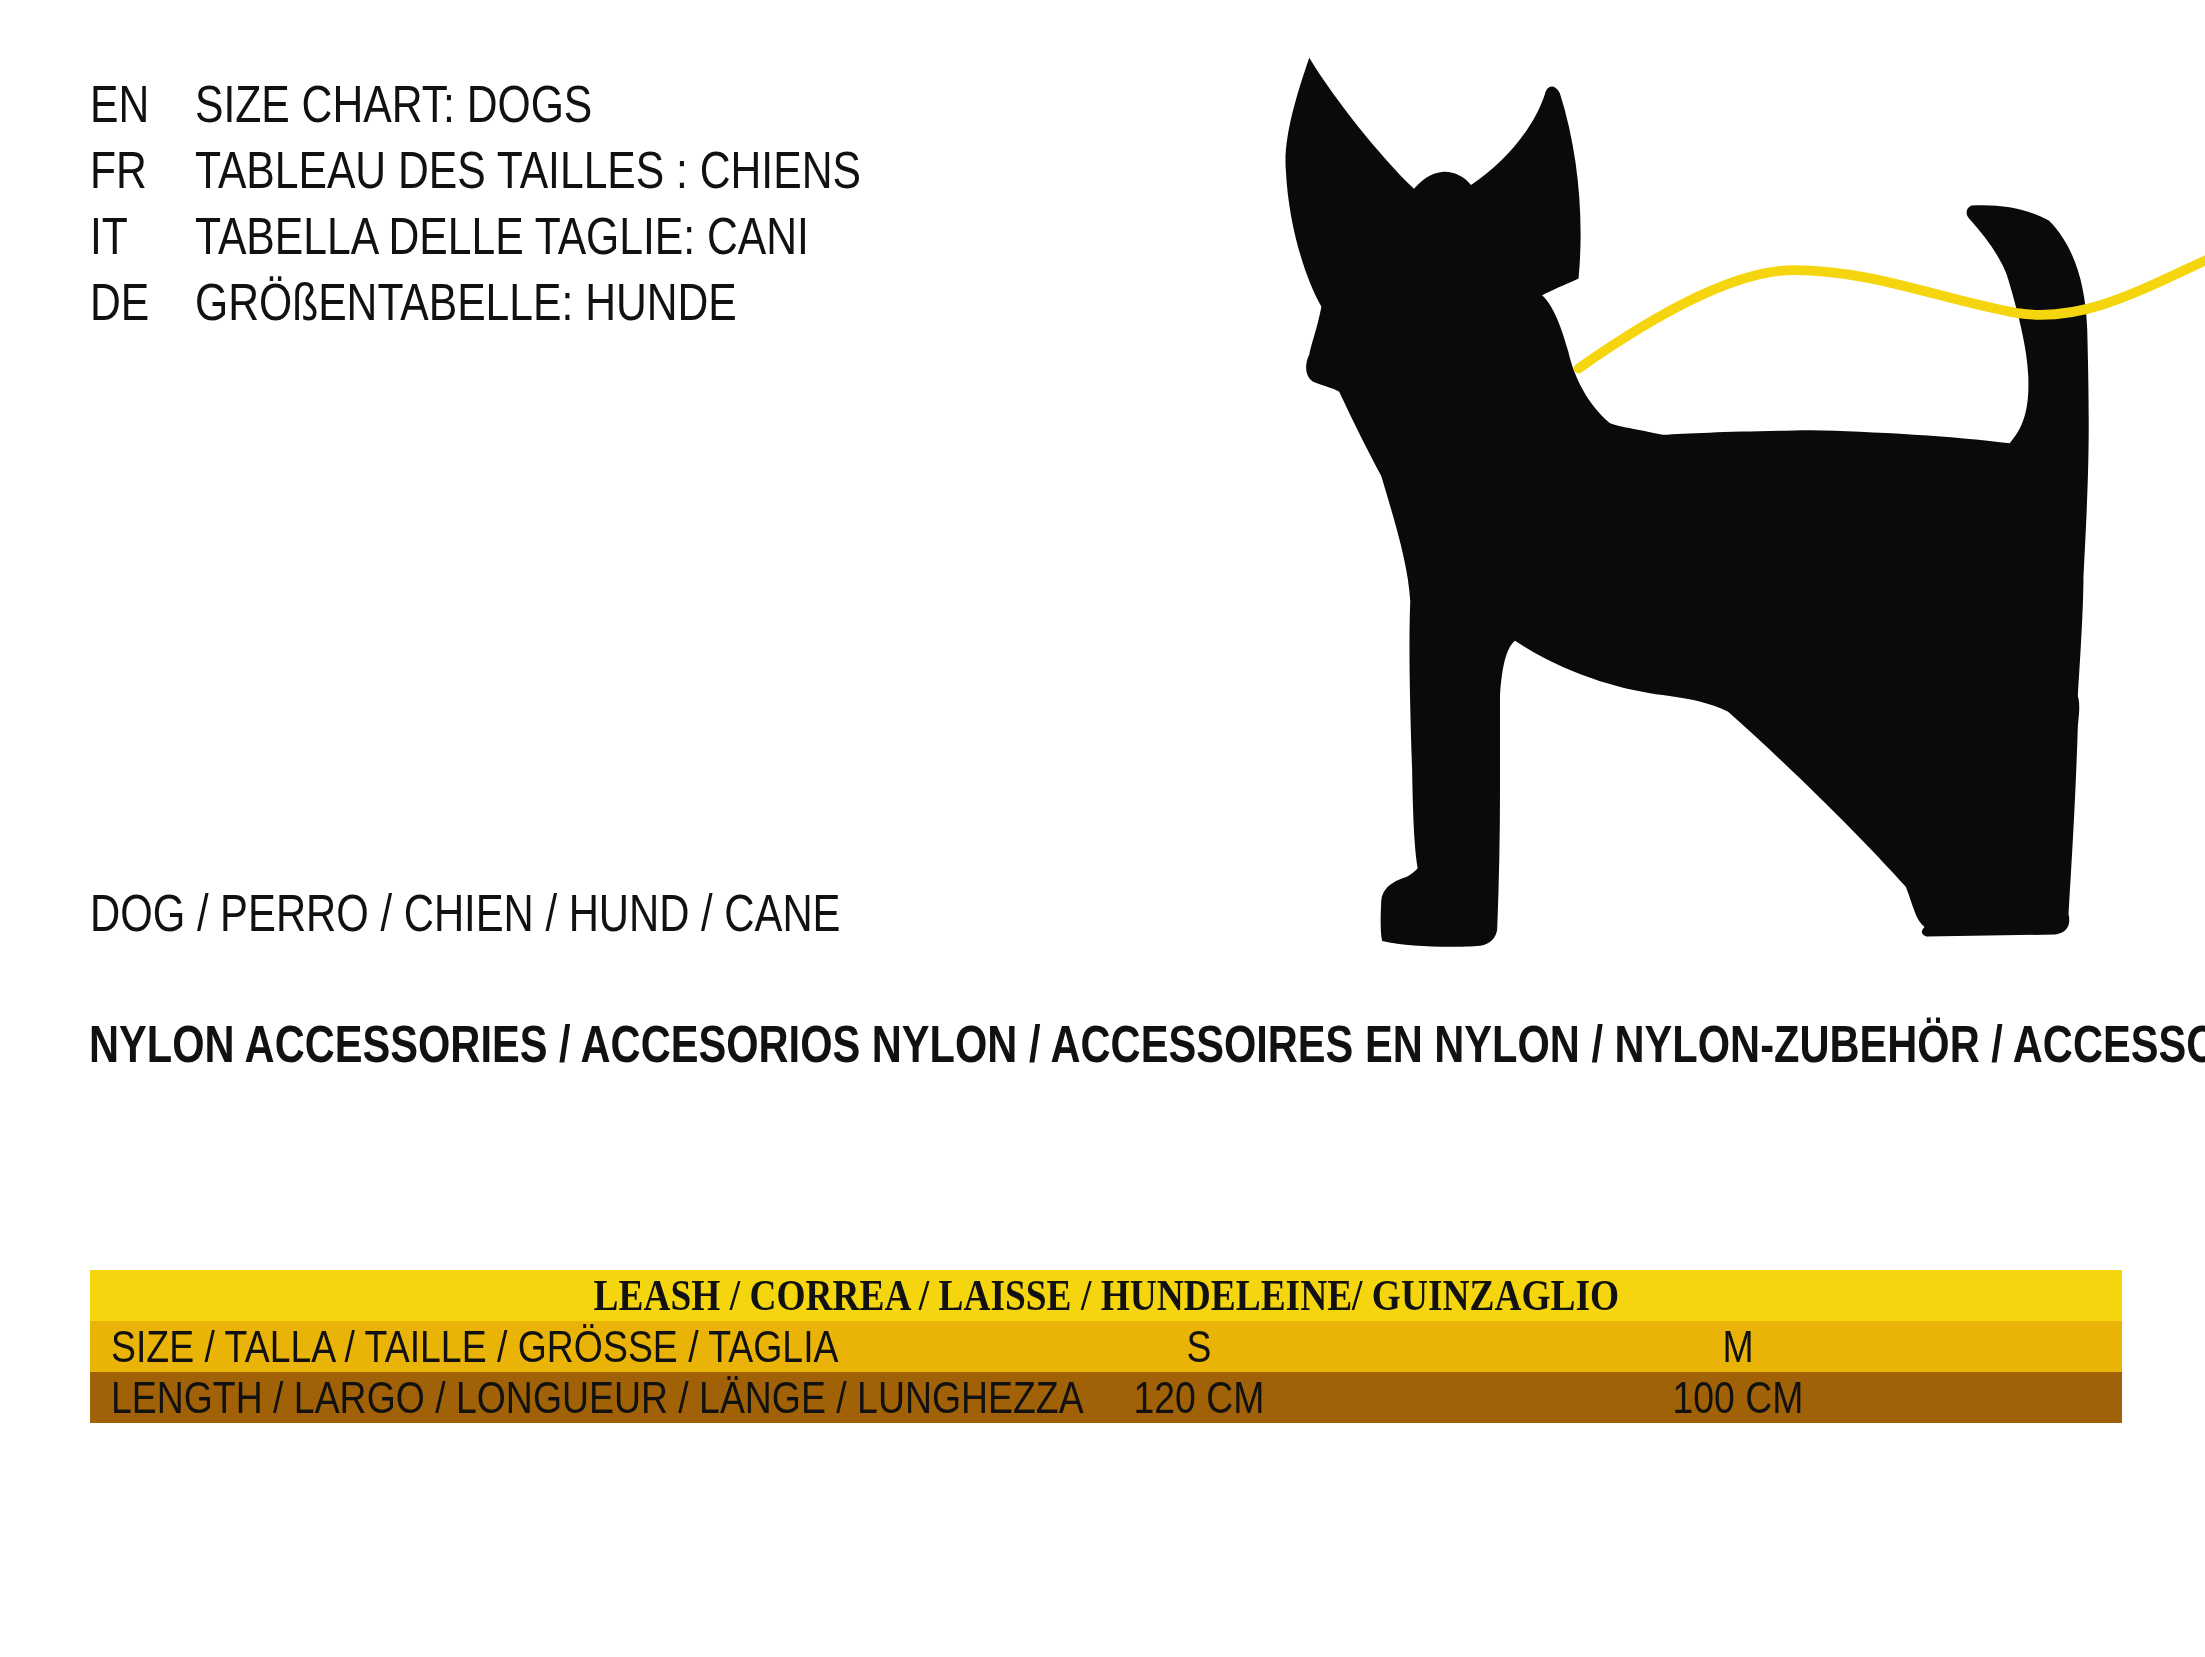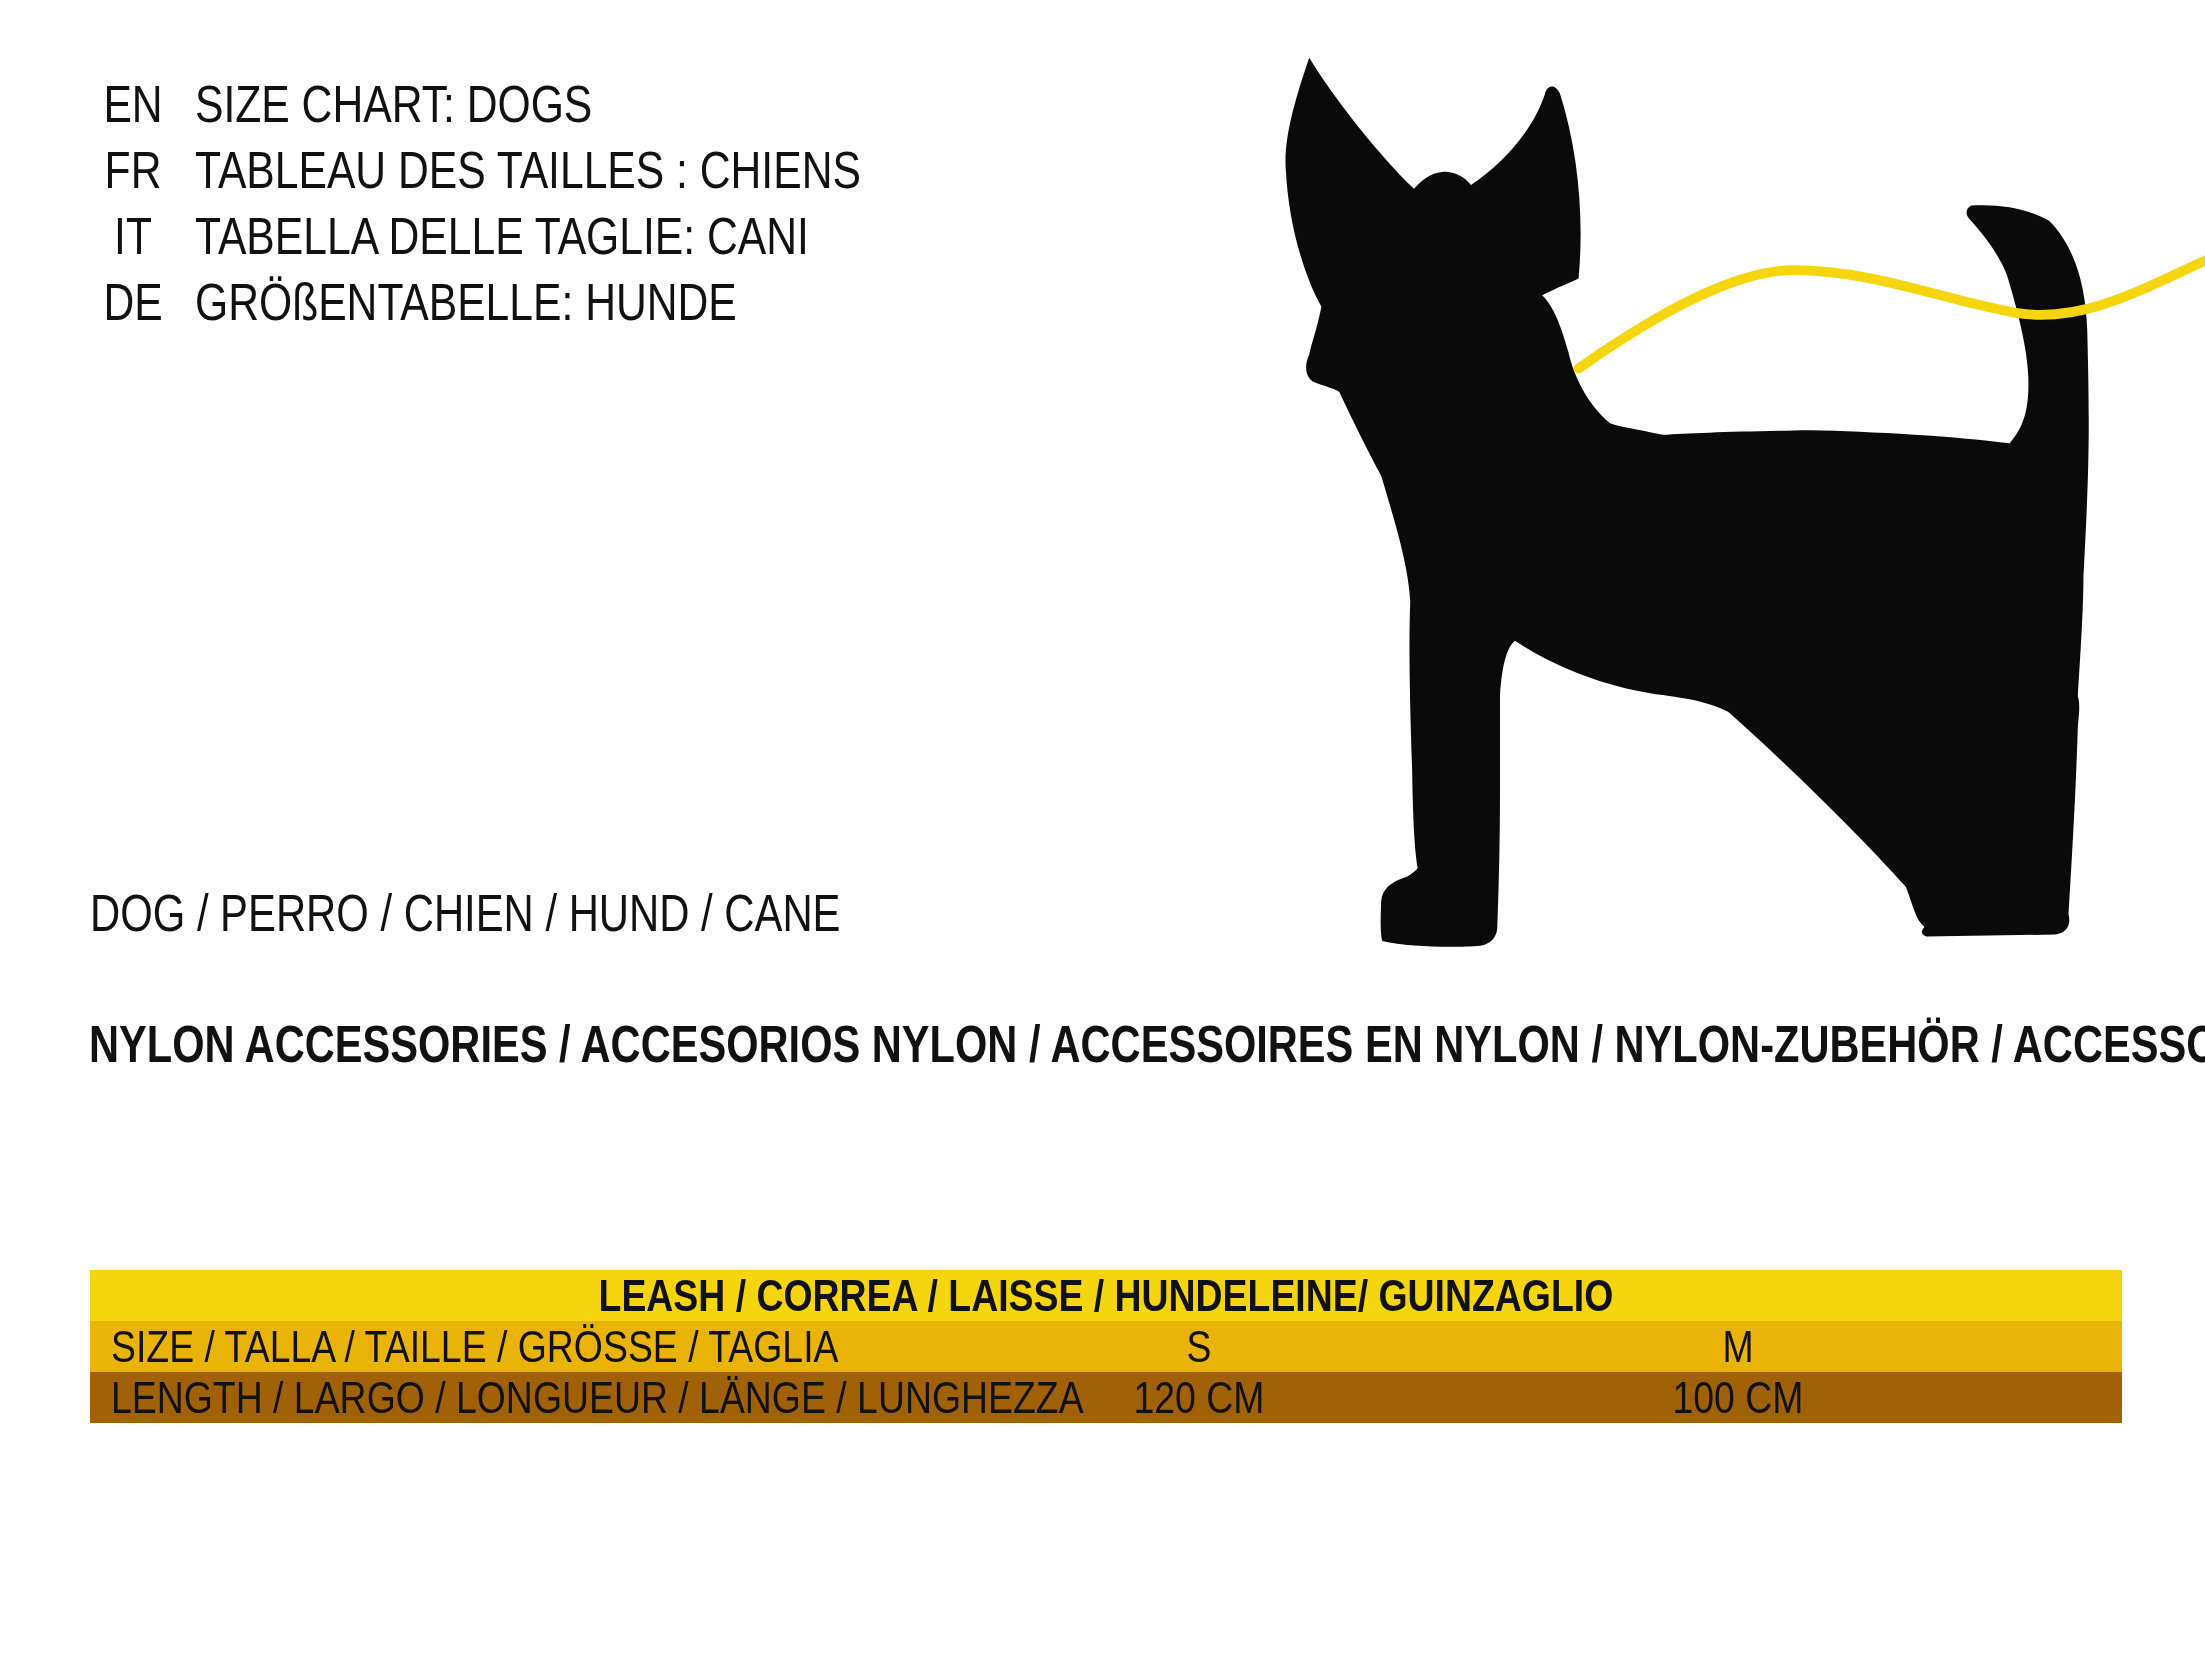--- a/index.html
+++ b/index.html
@@ -2,21 +2,21 @@
 <html style="font-size:11.3px"><head>
 <meta charset="utf-8">
 <style>
   html,body{margin:0;padding:0;background:#ffffff;}
   .canvas{
     position:relative;width:2205px;height:1658px;overflow:hidden;
     background:#ffffff;color:#111;
     font-family:"Liberation Sans","DejaVu Sans",sans-serif;
   }
   
-  .lang-list{position:absolute;left:90px;top:71px;text-align:center;}
+  .lang-list{position:absolute;left:90px;top:71px;}
   .lang-row{display:flex;height:66px;align-items:center;}
   .lang-code,.lang-title{
     font-size:52px;font-weight:400;letter-spacing:0;white-space:nowrap;
     transform:scaleX(.82);transform-origin:left center;display:inline-block;
   }
   .lang-code{width:105px;flex:0 0 105px;}
   
   .dog-svg{position:absolute;left:1270px;top:40px;width:935px;height:917px;}
   
   .dog-label{
@@ -127,21 +127,21 @@
              C 420,288 500,246 560,246
              C 645,246 720,278 800,292
              C 870,302 930,268 1008,232" style="stroke: rgb(245, 214, 14);"></path>
   </svg>
 
   <div class="dog-label">DOG / PERRO / CHIEN / HUND / CANE</div>
 
   <div class="section-heading">NYLON ACCESSORIES / ACCESORIOS NYLON / ACCESSOIRES EN NYLON / NYLON-ZUBEHÖR / ACCESSORI IN NYLON</div>
 
   <div class="size-table">
-    <div class="t-header" style="background-color: rgb(245, 214, 14);">
+    <div class="t-header" style="background-color: rgb(245, 214, 14); font-family: Liberation Serif, serif;">
       <span class="t-header-text">LEASH / CORREA / LAISSE / HUNDELEINE/ GUINZAGLIO</span>
     </div>
     <div class="t-row" style="background-color: #eab308;">
       <span class="t-label">SIZE / TALLA / TAILLE / GRÖSSE / TAGLIA</span>
       <span class="t-val col-s">S</span>
       <span class="t-val col-m">M</span>
     </div>
     <div class="t-row" style="background-color: #a16207; text-align: right;">
       <span class="t-label">LENGTH / LARGO / LONGUEUR / LÄNGE / LUNGHEZZA</span>
       <span class="t-val col-s">120 CM</span>

